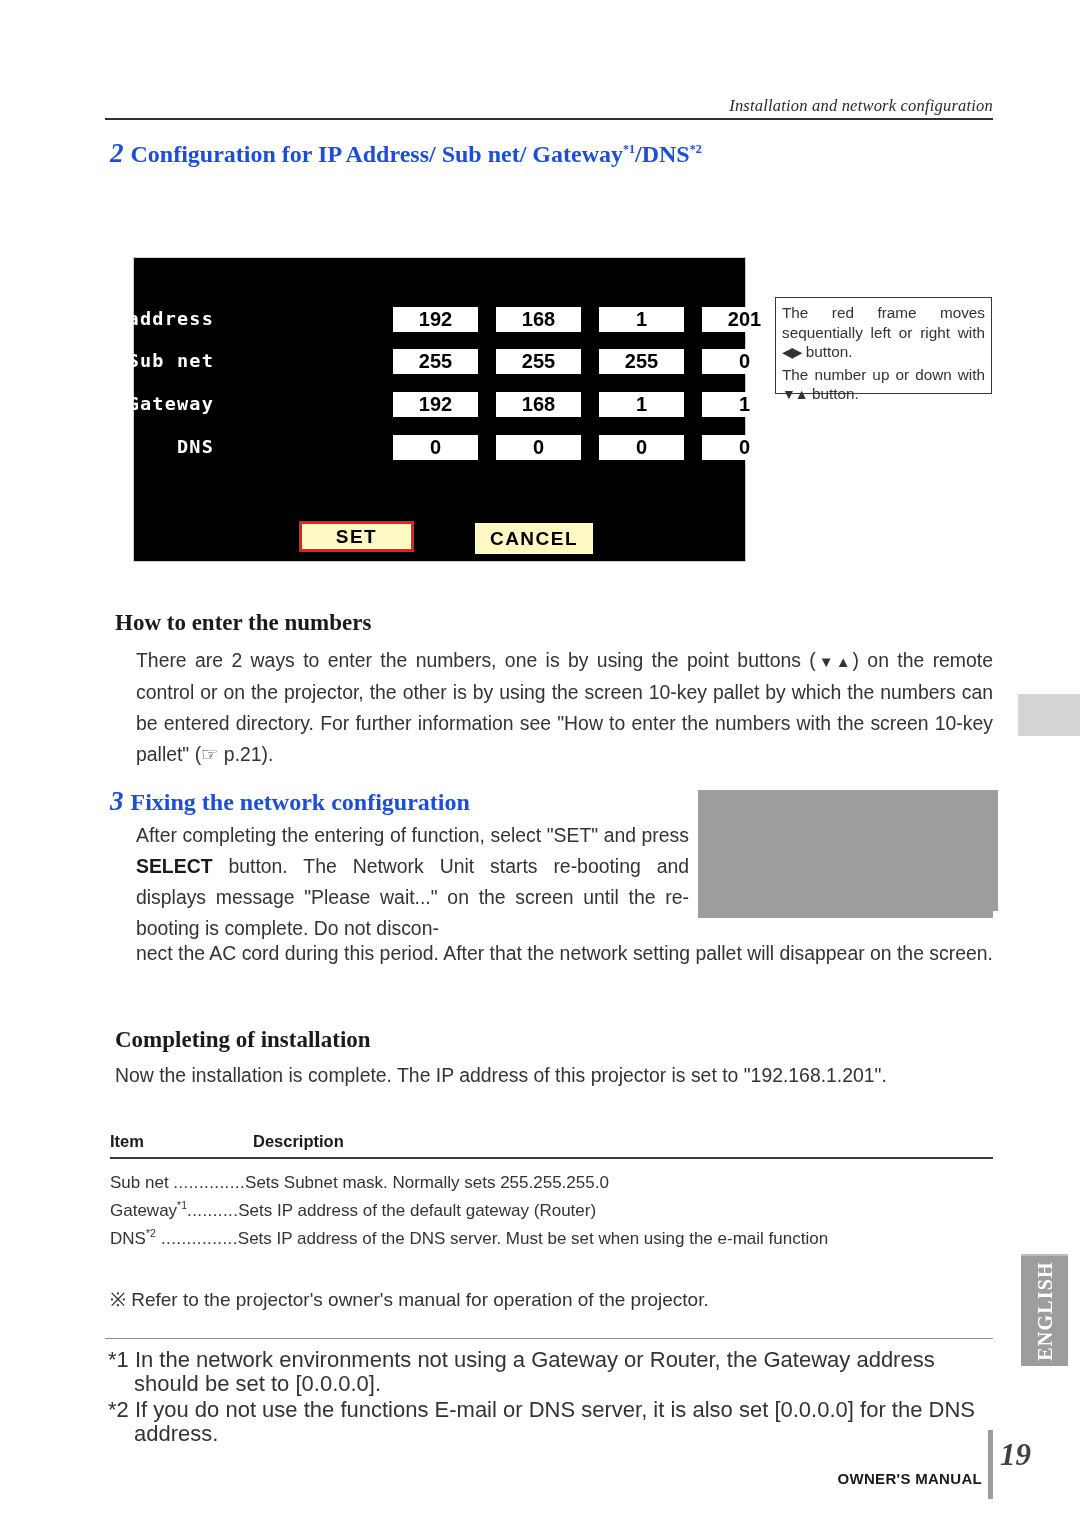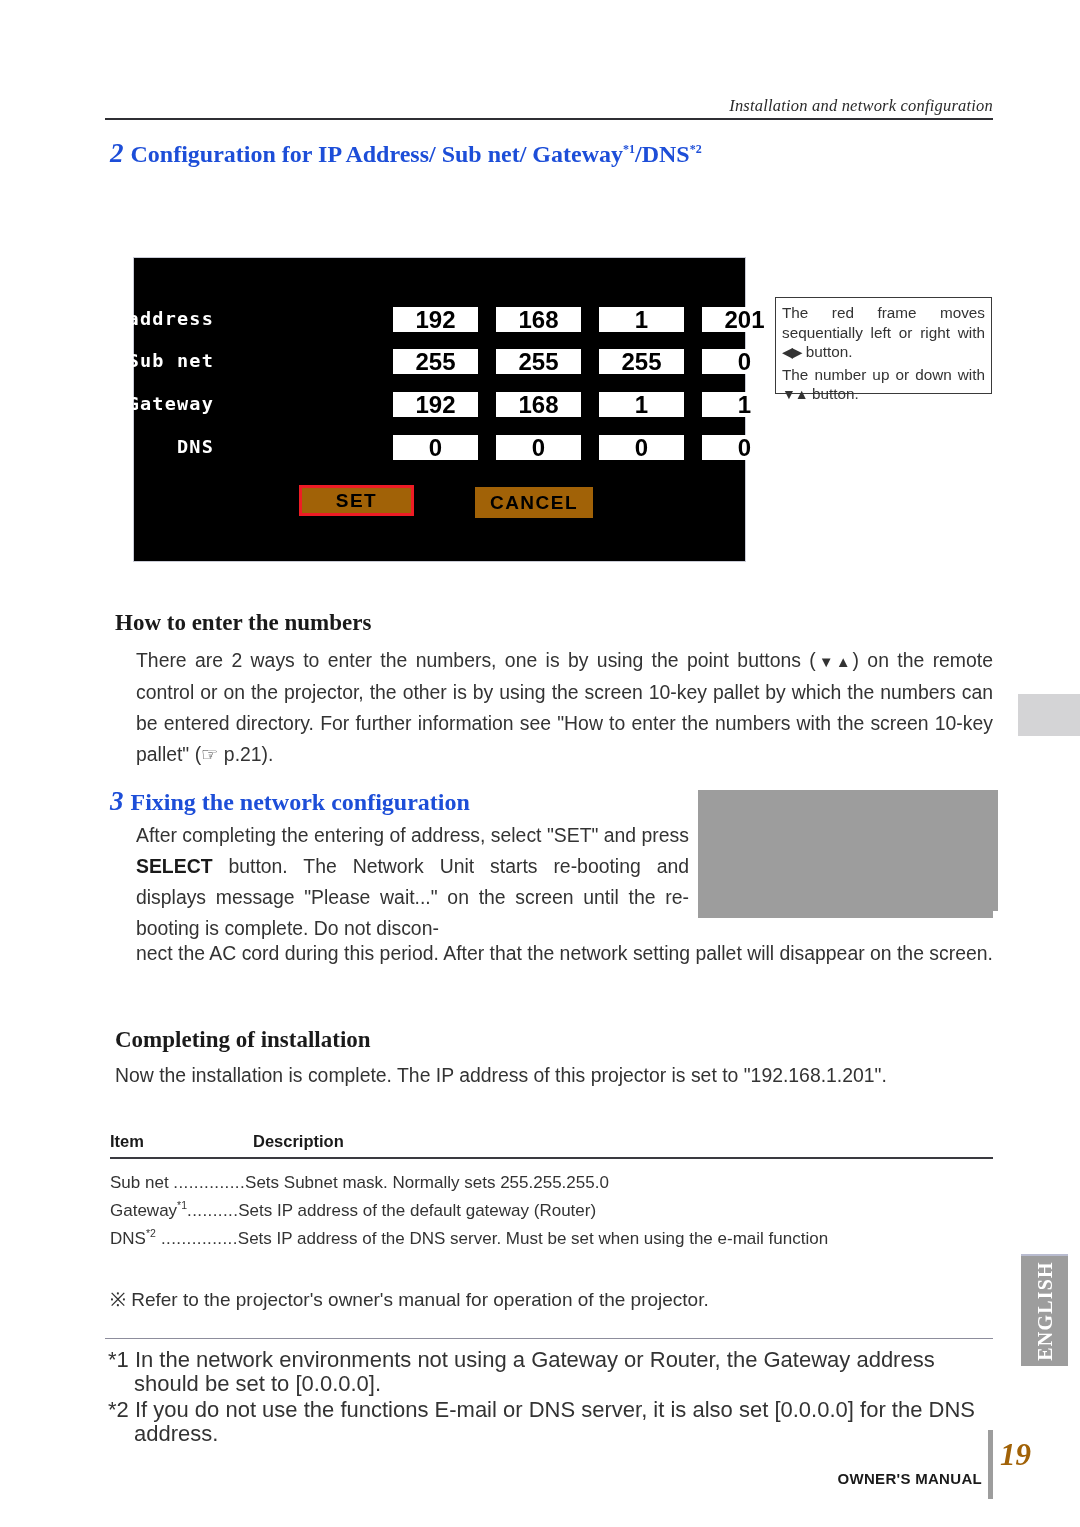--- a/index.html
+++ b/index.html
@@ -82,32 +82,33 @@
     text-align:right;
     width:250px;
   }
   .osd-field{
     position:absolute;
     width:85px;height:25px;
     background:#ffffff;
     color:#000000;
     font-family:"Liberation Sans", sans-serif;
     font-weight:700;
-    font-size:24px;
+    font-size:20px;
     display:flex;align-items:center;justify-content:center;
     box-sizing:border-box;
   }
   .osd-btn{
     position:absolute;
     height:31px;
-    background:#a16207;color:#000;
+    background:#fef9c3;color:#000;
     font-weight:700;font-size:19px;
     letter-spacing:1.5px;
     display:flex;align-items:center;justify-content:center;
     box-sizing:border-box;
+    margin-top:36px;
   }
   .osd-btn.sel{border:3px solid #ee1c25;}
 
   
   .callout{
     position:absolute;left:775px;top:297px;width:217px;height:97px;
     border:1px solid #3a3a3a;
     box-sizing:border-box;
     padding:5px 6px 0 6px;
     font-size:15.3px;
@@ -182,21 +183,21 @@
     font-weight:700;
     font-size:20px;
     letter-spacing:1.2px;
   }
 
   
   .pagenum{
     position:absolute;left:1000px;top:1437px;
     font-family:"Liberation Serif", serif;
     font-weight:700;font-style:italic;
-    font-size:31px;color:#a16207;text-align:right;
+    font-size:31px;color:#404040;text-align:right;
   }
   .footer-bar{
     position:absolute;left:988px;top:1430px;width:5px;height:69px;
     background:#9d9d9d;
   }
   .owners{
     position:absolute;left:760px;top:1470px;width:222px;
     text-align:right;
     font-size:15px;font-weight:700;letter-spacing:.3px;color:#1a1a1a;
   }
@@ -254,21 +255,21 @@
   <div class="para" style="left:136px;top:645px;width:857px;">
     <span>There are 2 ways to enter the numbers, one is by using the point buttons (</span><span class="tri">▼▲</span><span>) on the remote control or on the projector, the other is by using the screen 10-key pallet by which the numbers can be entered directory. For further information see "How to enter the numbers with the screen 10-key pallet" (</span><span>☞</span><span> p.21).</span>
   </div>
 
   <div class="graybox-top"></div>
 
   <div class="h1" style="left:110px;top:786px;">
     <span class="h-num">3</span><span>Fixing the network configuration</span>
   </div>
   <div class="para" style="left:136px;top:820px;width:553px;">
-    <span>After completing the entering of address, select "SET" and press </span><b>SELECT</b><span> button. The Network Unit starts re-booting and displays message "Please wait..." on the screen until the re-booting is complete. Do not discon-</span>
+    <span>After completing the entering of function, select "SET" and press </span><b>SELECT</b><span> button. The Network Unit starts re-booting and displays message "Please wait..." on the screen until the re-booting is complete. Do not discon-</span>
   </div>
   <div class="para" style="left:136px;top:938px;width:857px;">nect the AC cord during this period. After that the network setting pallet will disappear on the screen.</div>
 
   <div class="wait-panel">
     
   </div>
   <div class="side-bar"></div>
 
   <div class="h2" style="left:115px;top:1027px;font-family:Liberation Serif, serif;">Completing of installation</div>
   <div class="para" style="left:115px;top:1060px;width:878px;">Now the installation is complete. The IP address of this projector is set to "192.168.1.201".</div>

